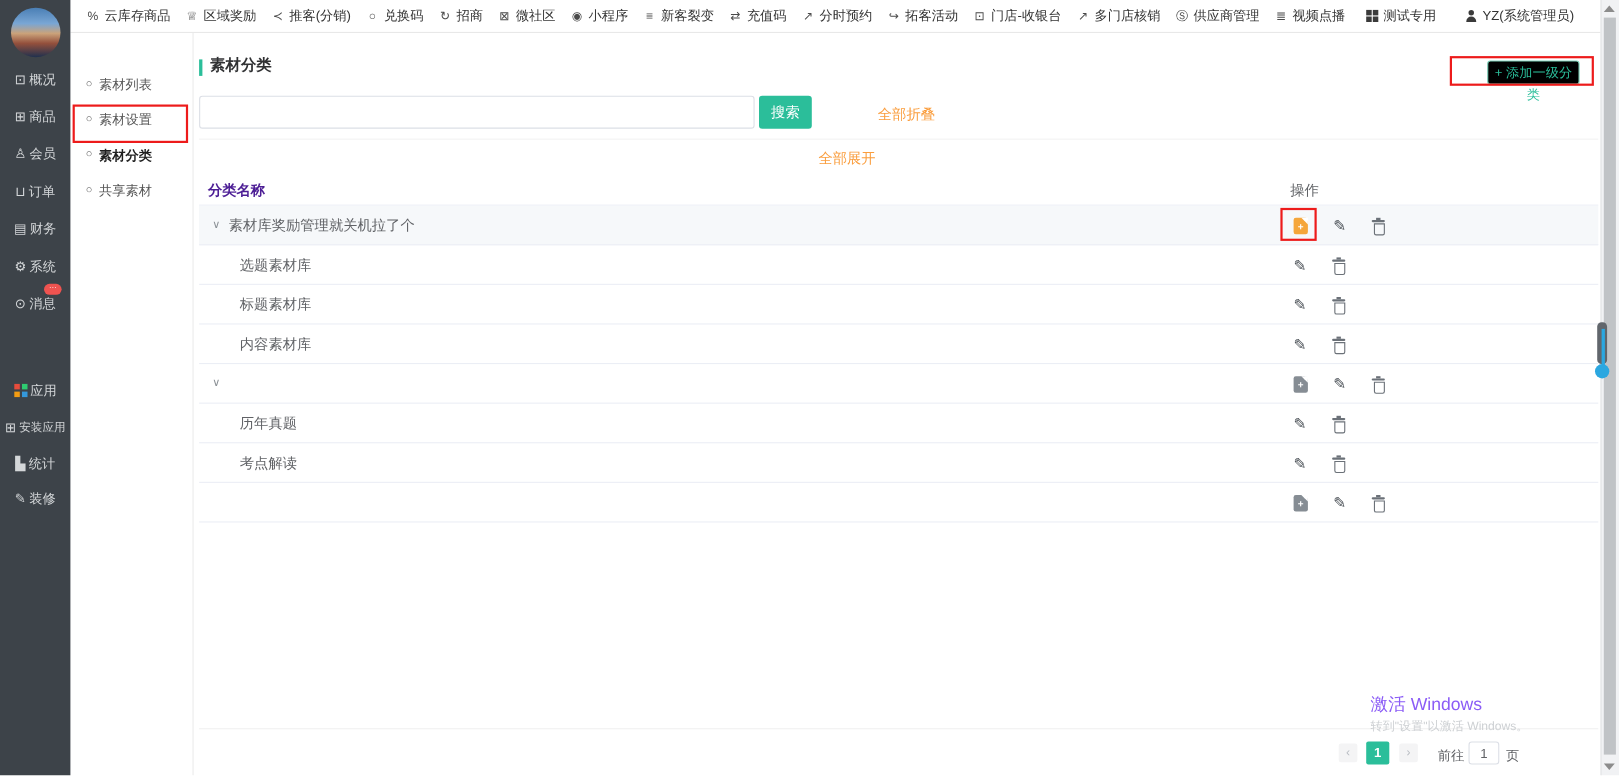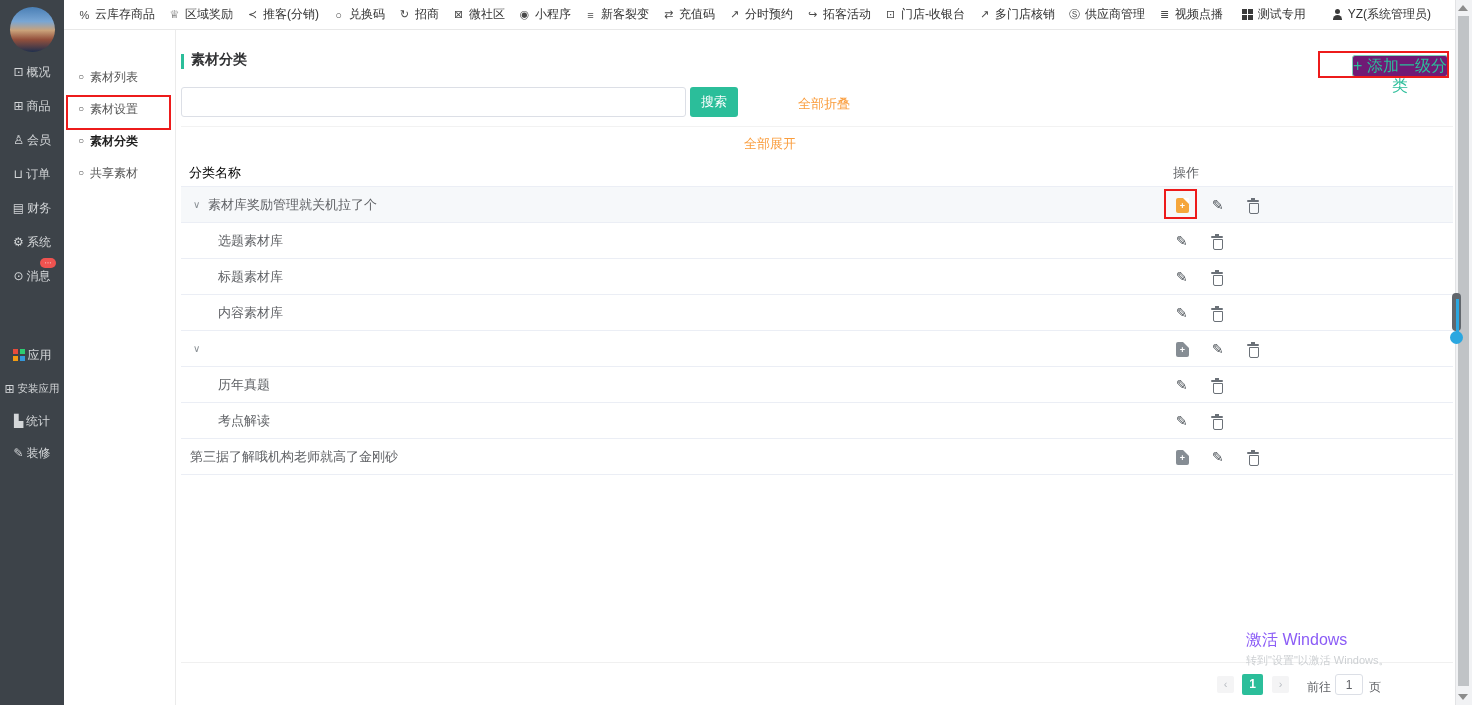--- a/index.html
+++ b/index.html
@@ -45,24 +45,24 @@
   .sm-item.active .sm-lb { color:#1f1f1f; font-weight:bold; }
   
   .main { position:absolute; left:176px; top:30px; width:1279px; height:675px; background:#fff; overflow:hidden; }
   .title-accent { position:absolute; left:5px; top:24px; width:3px; height:15px; background:#2bbe9a; }
   .page-title { position:absolute; left:15px; top:21px; font-size:14px; font-weight:bold; color:#303133; }
   .search-input { position:absolute; left:5px; top:57px; width:505px; height:30px; border:1px solid #dcdfe6; border-radius:3px; padding:0 10px; font-size:13px; outline:none; }
   .search-btn { position:absolute; left:514px; top:57px; width:48px; height:30px; background:#2bbe9a; border:none; border-radius:3px; color:#fff; font-size:13px; cursor:pointer; }
   .lnk { position:absolute; top:65px; font-size:13px; color:#fa9d3d; cursor:pointer; text-decoration:none; }
   .lnk.expand { left:568px;margin-top:40px; } .lnk.collapse { left:622px; }
   .divider1 { position:absolute; left:5px; top:96px; width:1272px; height:1px; background:#f2f2f2; }
-  .add-btn { position:absolute; left:1176px; top:25px; width:96px; height:22px; background:#701a75; border:1px solid #7fd3bb; border-radius:3px; color:#2bbe9a; font-size:16px; line-height:20px; text-align:center; cursor:pointer; }
+  .add-btn { position:absolute; left:1176px; top:25px; width:84px; height:22px; background:#000000; border:1px solid #7fd3bb; border-radius:3px; color:#2bbe9a; font-size:12px; line-height:20px; text-align:center; cursor:pointer; }
   
   .thead { position:absolute; left:5px; top:125px; width:1272px; height:32px; border-bottom:1px solid #ebeef5; }
-  .th-name { position:absolute; left:8px; top:9px; font-size:13px; color:#000000; font-weight:400;text-align:right; }
+  .th-name { position:absolute; left:8px; top:9px; font-size:13px; color:#4c1d95; font-weight:700;text-align:right; }
   .th-ops  { position:absolute; left:992px; top:9px; font-size:13px; color:#606266; font-weight:500; }
   .trow { position:absolute; left:5px; width:1272px; height:36px; border-bottom:1px solid #ebeef5; }
   .trow.hl { background:#f6f8fa; }
   .nm { position:absolute; top:0; height:36px; line-height:36px; font-size:13px; color:#606266; white-space:nowrap; }
   .arrow { position:absolute; left:12px; top:0; height:36px; line-height:36px; font-size:10px; color:#8a9095; cursor:pointer; }
   .ops { position:absolute; left:995px; top:0; height:36px; display:flex; align-items:center; gap:23px; }
   .doc { width:13px; height:15px; border-radius:2px; background:#868d94; position:relative; display:inline-block; cursor:pointer; }
   .doc.orange { background:#f5a63b; }
   .doc::before { content:""; position:absolute; top:0; right:0; border:3px solid; border-color:#fff #fff transparent transparent; }
   .doc::after { content:"+"; position:absolute; left:0; right:0; top:2px; bottom:0; color:#fff; font-size:9px; font-weight:bold; text-align:center; line-height:13px; }
@@ -336,21 +336,20 @@
     <span class="nm" style="left:37px">考点解读</span>
     <span class="ops">
       <span class="pencil">✎</span>
       <span class="trash">
           <i></i>
         </span>
     </span>
   </div>
 
   <div class="trow" style="top:409px">
-    <span class="nm" style="left:9px">第三据了解哦机构老师就高了金刚砂</span>
     <span class="ops">
       <span class="doc"></span>
       <span class="pencil">✎</span>
       <span class="trash">
           <i></i>
         </span>
     </span>
   </div>
 
   <div class="divider2"></div>

